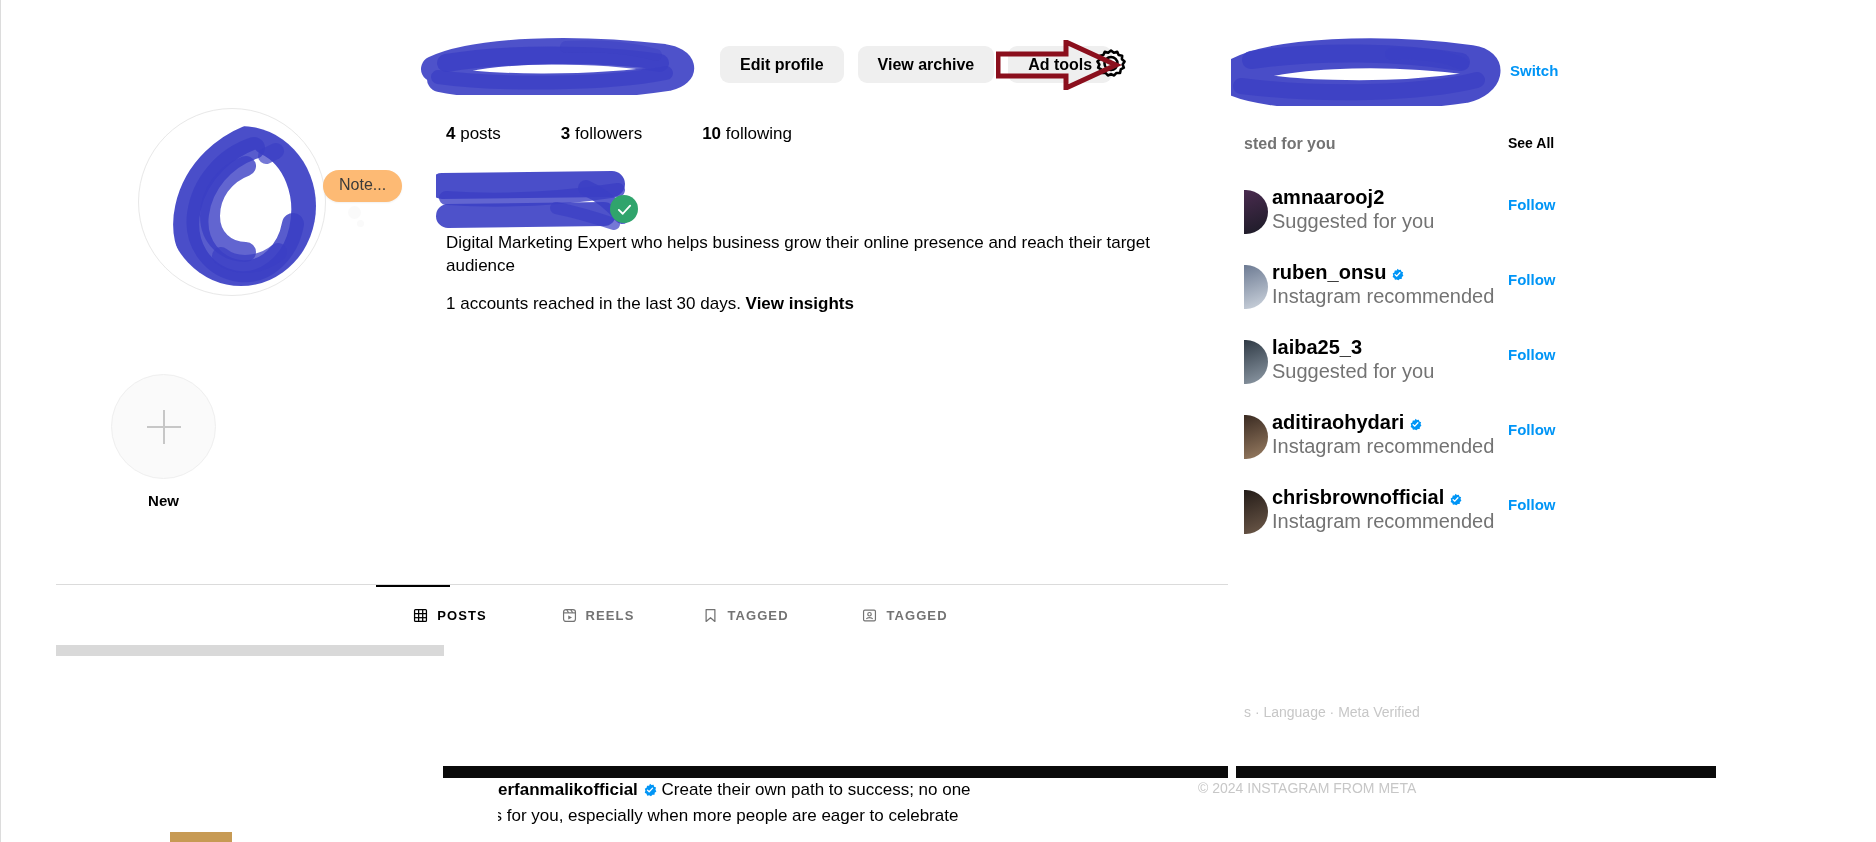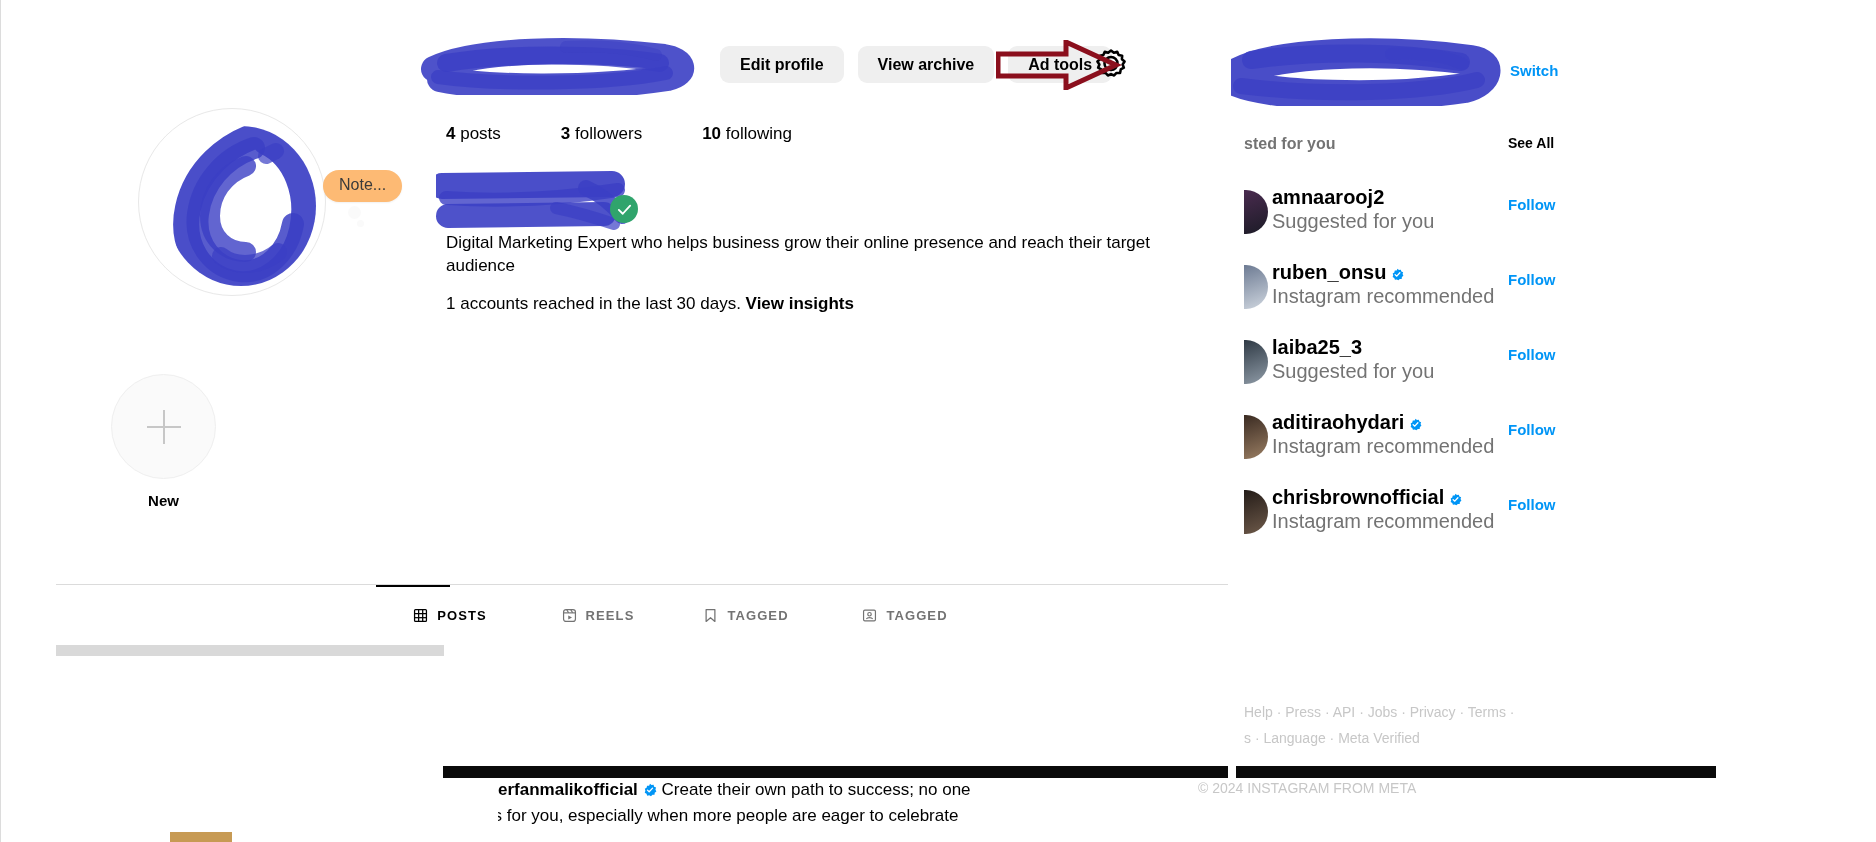--- a/index.html
+++ b/index.html
@@ -398,19 +398,18 @@
                      L7 4.8 L10.5 4.6 Z" fill="#0095f6"></path>
             <path d="M7.6 12.2 L10.6 15.1 L16.4 8.8" fill="none" stroke="#fff" stroke-width="2.4" stroke-linecap="round" stroke-linejoin="round"></path>
               </svg></span>
         </div>
         <div class="sugg-sub">Instagram recommended</div>
         <div class="sugg-follow">Follow</div>
       </div>
     </div>
 
     <div class="footer-links">
-      <div>Help · Press · API · Jobs · Privacy · Terms ·</div>
       <div>s · Language · Meta Verified</div>
     </div>
     <div class="copyright">© 2024 INSTAGRAM FROM META</div>
   </div>
 
 </div>
 
 </body></html>

